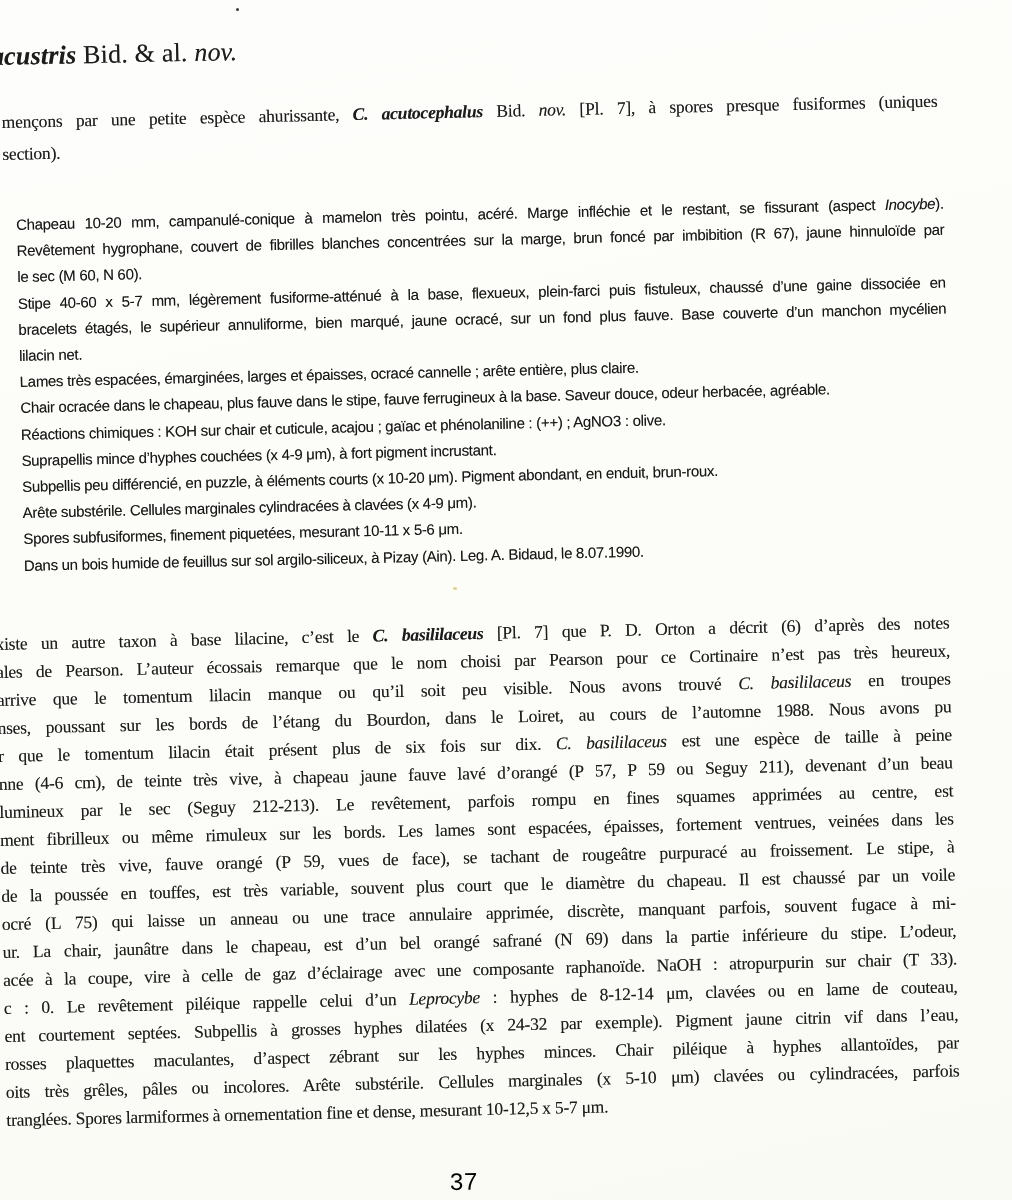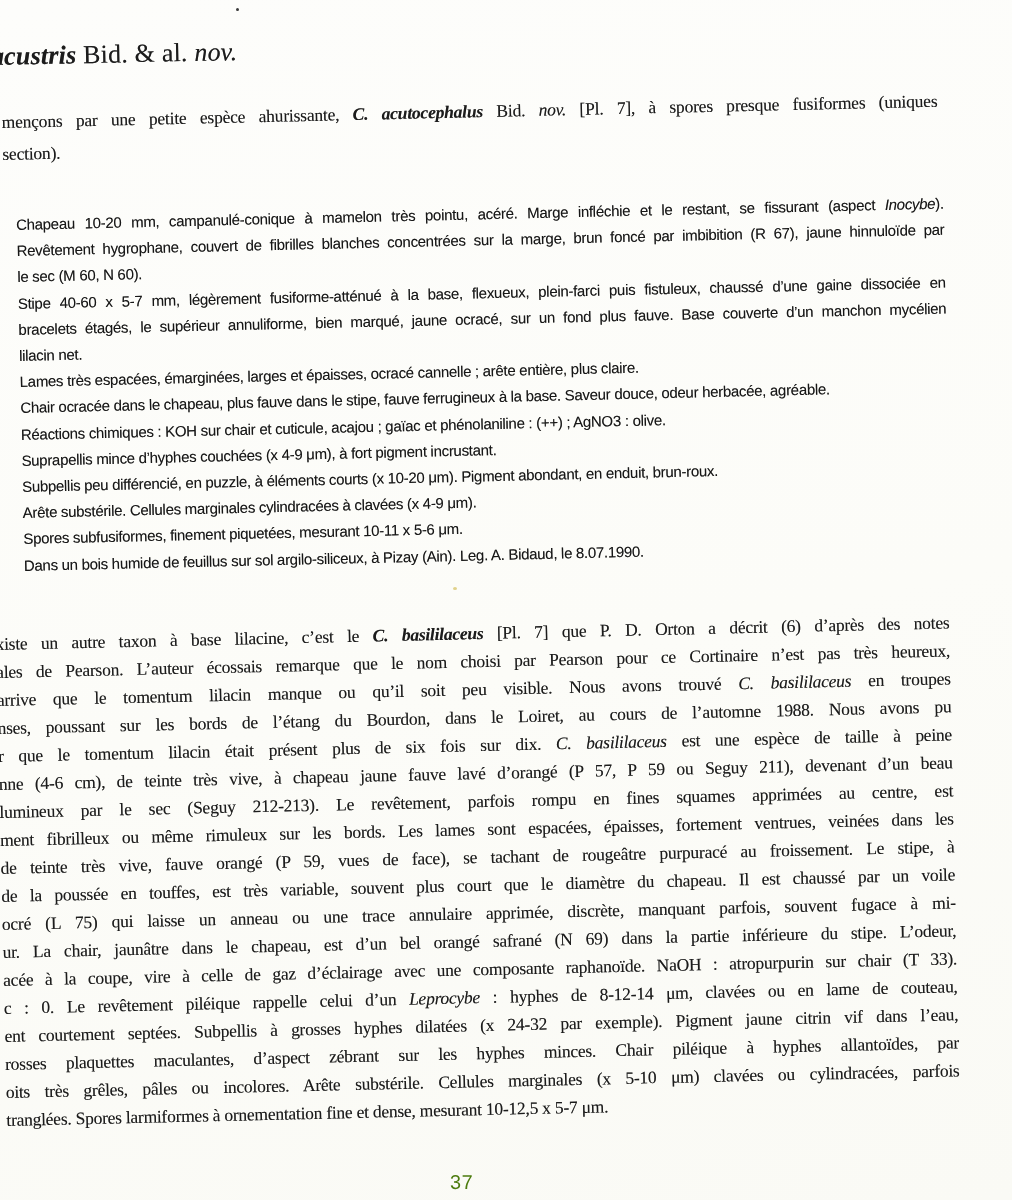--- a/index.html
+++ b/index.html
@@ -69,24 +69,24 @@
     width: 954px;
     font-size: 17.5px; line-height: 28px;
     letter-spacing: -0.25px;
     transform: rotate(-1.3deg);
     text-shadow: 0 0 0.4px rgba(25,25,25,0.5);
   }
 
   #pagenum {
     left: 450px; top: 1170px;
     font-family: "Liberation Sans", sans-serif;
-    font-size: 20px; line-height: 24px;
+    font-size: 24px; line-height: 24px;
     letter-spacing: 0.5px;
     transform: rotate(-0.6deg);
-    color: #4d7c0f;
+    color: #000000;
   }
 
   .speck {
     position: absolute;
     border-radius: 50%;
   }
   #speck1 { left: 236px; top: 8px; width: 3px; height: 3px; background: #3a3a3a; }
   #speck2 { left: 453px; top: 587px; width: 4px; height: 3px; background: #d9c76f; opacity: 0.8; }
 </style>
 </head>

